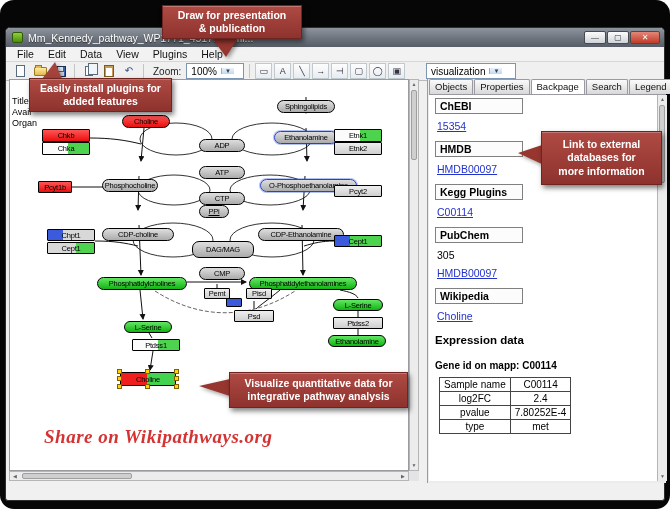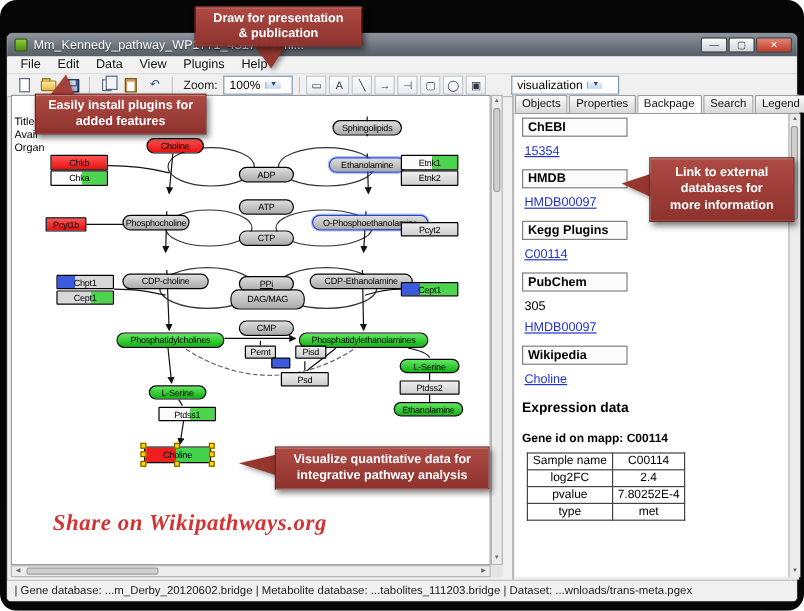--- a/index.html
+++ b/index.html
@@ -206,21 +206,21 @@
       </svg>
       <div id="nodes-layer">
           <div class="node pill f-gray" style="left: 267px; top: 4px; width: 58px; height: 13px;">Sphingolipids</div>
           <div class="node pill f-red" style="left: 112px; top: 35px; width: 48px; height: 13px;">Choline</div>
           <div class="node pill f-gray" style="left: 189px; top: 43px; width: 46px; height: 13px;">ADP</div>
           <div class="node pill f-gray b-blue" style="left: 264px; top: 35px; width: 64px; height: 13px;">Ethanolamine</div>
           <div class="node pill f-gray" style="left: 189px; top: 70px; width: 46px; height: 13px;">ATP</div>
           <div class="node pill f-gray" style="left: 92px; top: 83px; width: 56px; height: 13px;">Phosphocholine</div>
           <div class="node pill f-gray b-blue" style="left: 250px; top: 83px; width: 97px; height: 13px;">O-Phosphoethanolamine</div>
           <div class="node pill f-gray" style="left: 189px; top: 96px; width: 46px; height: 13px;">CTP</div>
-          <div class="node pill f-gray" style="left: 189px; top: 134px; width: 46px; height: 13px; text-decoration: underline;">PPi</div>
+          <div class="node pill f-gray" style="left: 189px; top: 109px; width: 30px; height: 13px; text-decoration: underline;">PPi</div>
           <div class="node pill f-gray" style="left: 92px; top: 132px; width: 72px; height: 13px;">CDP-choline</div>
           <div class="node pill f-gray" style="left: 248px; top: 132px; width: 86px; height: 13px;">CDP-Ethanolamine</div>
           <div class="node pill f-gray" style="left: 182px; top: 145px; width: 62px; height: 17px;">DAG/MAG</div>
           <div class="node pill f-gray" style="left: 189px; top: 171px; width: 46px; height: 13px;">CMP</div>
           <div class="node pill f-green" style="left: 87px; top: 197px; width: 90px; height: 13px;">Phosphatidylcholines</div>
           <div class="node pill f-green" style="left: 239px; top: 197px; width: 108px; height: 13px;">Phosphatidylethanolamines</div>
           <div class="node pill f-green" style="left: 114px; top: 241px; width: 48px; height: 12px;">L-Serine</div>
           <div class="node pill f-green" style="left: 323px; top: 219px; width: 50px; height: 12px;">L-Serine</div>
           <div class="node pill f-green" style="left: 318px; top: 255px; width: 58px; height: 12px;">Ethanolamine</div>
           <div class="node box f-red" style="left: 32px; top: 49px; width: 48px; height: 13px;">Chkb</div>
@@ -303,23 +303,20 @@
         </tbody>
           </table>
       </div>
       <div class="panel-scroll">
         <span class="sb-arrow" style="top:0;">▲</span>
         <div class="thumb" style="left:1px;top:10px;width:6px;height:78px;"></div>
         <span class="sb-arrow" style="bottom:0;">▼</span>
       </div>
     </div>
 
-    <div class="statusbar">
-      <span class="status-text">| Gene database: ...m_Derby_20120602.bridge   | Metabolite database: ...tabolites_111203.bridge   | Dataset: ...wnloads/trans-meta.pgex</span>
-    </div>
   </div>
 
   <div class="callout" style="left:162px;top:5px;width:140px;height:34px;">
     <div>Draw for presentation</div>
     <div>&amp; publication</div>
   </div>
   <div class="tail tail-draw"></div>
 
   <div class="callout" style="left:29px;top:78px;width:143px;height:34px;">
     <div>Easily install plugins for</div>

